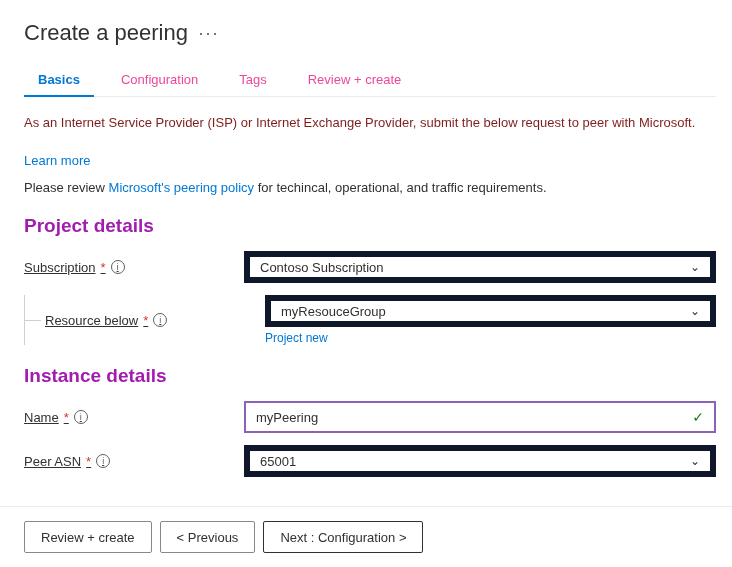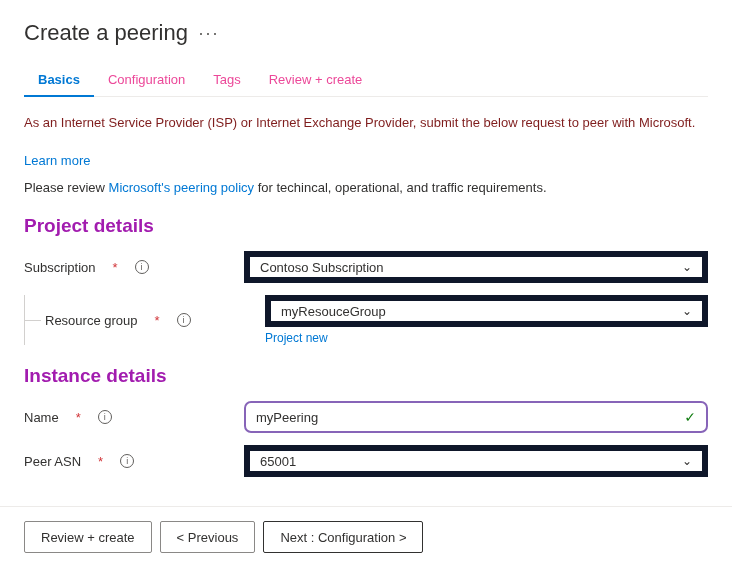--- a/index.html
+++ b/index.html
@@ -11,21 +11,21 @@
       width: 732px;
       min-height: 567px;
     }
     .page-container {
       display: flex;
       flex-direction: column;
       height: 567px;
     }
     .main-content {
       flex: 1;
-      padding: 20px 24px 0 24px;
+      padding: 20px 16px 0 24px;
       overflow-y: auto;
     }
     .page-title-row {
       display: flex;
       align-items: center;
       gap: 10px;
       margin-bottom: 18px;
     }
     .page-title {
       font-size: 22px;
@@ -34,21 +34,21 @@
     }
     .more-icon {
       color: #605e5c;
       font-size: 18px;
       cursor: pointer;
       letter-spacing: 1px;
     }
     
     .tabs {
       display: flex;
-      gap: 0;
+      gap: 13px;
       border-bottom: 1px solid #edebe9;
       margin-bottom: 16px;
     }
     .tab {
       padding: 8px 14px;
       font-size: 13px;
       cursor: pointer;
       color: #ec4899;
       text-decoration: none;
       border-bottom: 2px solid transparent;
@@ -103,23 +103,24 @@
       left: 0;
       top: 50%;
       width: 16px;
       height: 1px;
       background: #d2d0ce;
     }
     .label-col {
       width: 220px;
       display: flex;
       align-items: center;
-      gap: 17px;
+      gap: 5px;
       font-size: 13px;
       flex-shrink: 0;
+      text-decoration: underline;
     }
     .required-star {
       color: #d13438;
     }
     .info-circle {
       width: 14px;
       height: 14px;
       border: 1px solid #605e5c;
       border-radius: 50%;
       display: inline-flex;
@@ -158,21 +159,20 @@
       font-size: 13px;
       color: #323130;
       outline: none;
       display: flex;
       align-items: center;
       justify-content: space-between;
     }
     .input-focused {
       border-color: #8764b8;
       border-width: 2px;
-      border-radius: 7px;
     }
     .input-check {
       color: #107c10;
       font-size: 14px;
     }
     .create-new-link {
       display: inline-block;
       margin-top: 4px;
       color: #0078d4;
       font-size: 12px;
@@ -257,21 +257,21 @@
         <div class="dropdown">
           <span>Contoso Subscription</span>
           <span class="dropdown-chevron">⌄</span>
         </div>
       </div>
     </div>
 
     
     <div class="form-row indented">
       <div class="label-col">
-        <span>Resource group</span>
+        <span>Resource below</span>
         <span class="required-star">*</span>
         <span class="info-circle">i</span>
       </div>
       <div class="field-col">
         <div class="dropdown">
           <span>myResouceGroup</span>
           <span class="dropdown-chevron">⌄</span>
         </div>
         <a class="create-new-link">Project new</a>
       </div>

